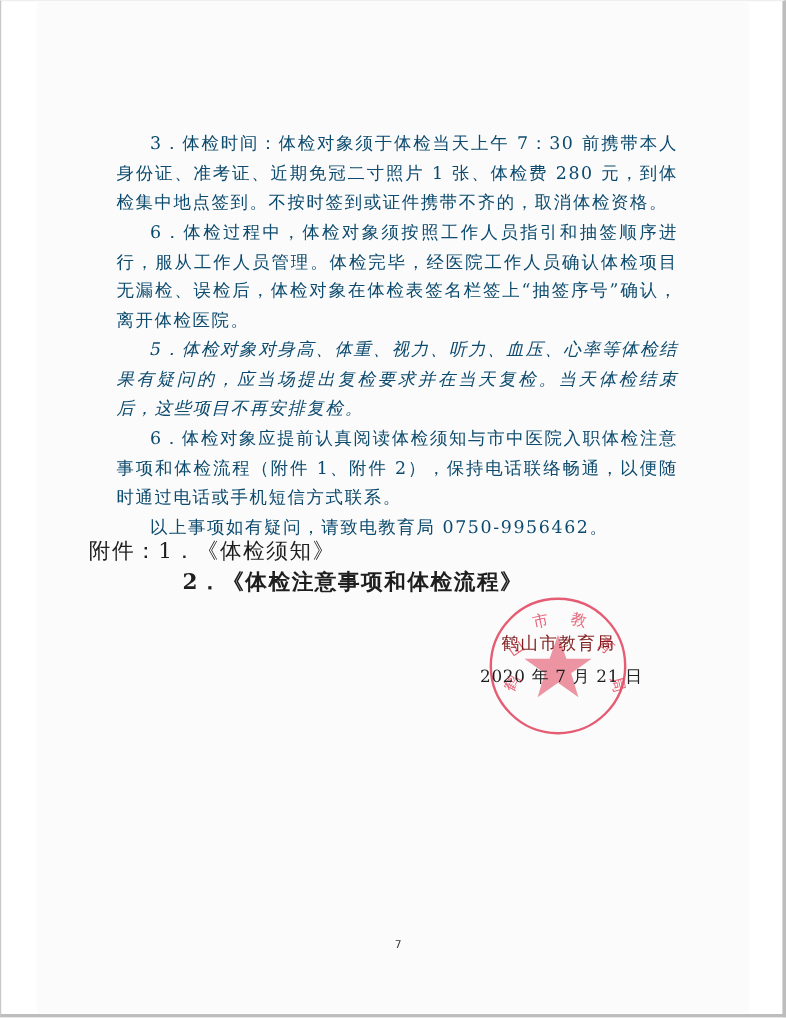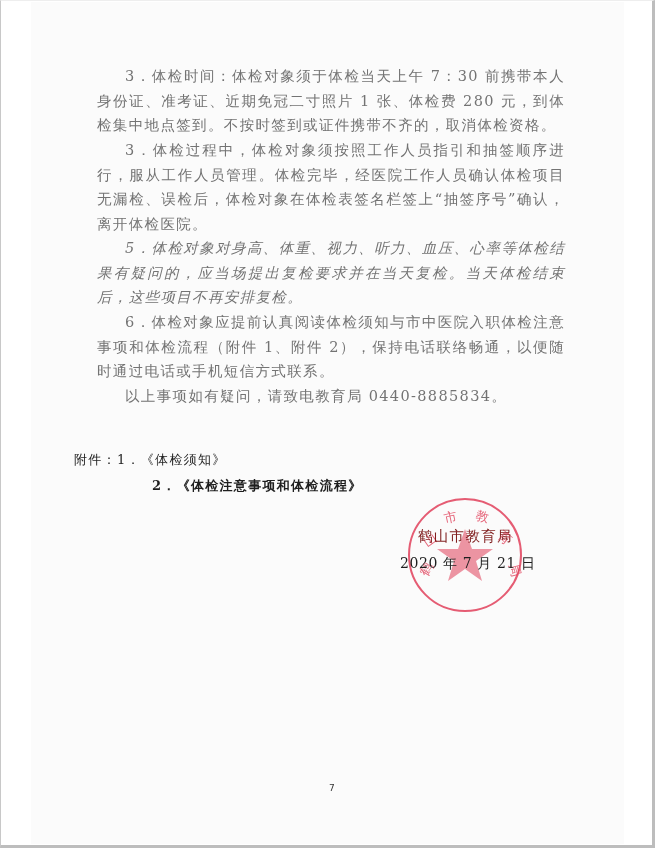--- a/index.html
+++ b/index.html
@@ -12,31 +12,31 @@
     border-left: 1px solid #c8c8c8; border-top: 1px solid #eeeeee;
     border-right: 3px solid #bdbdbd; border-bottom: 3px solid #bdbdbd;
     background: #ffffff;
   }
   .scan {
     position: absolute; left: 30px; top: 1px; width: 593px; height: 842px;
     background: #fbfbfb;
   }
   .para {
     position: absolute; left: 97px; width: 468px;
-    font-size: 14.5px; line-height: 24.5px; color: #737373;
-    letter-spacing: 1.35px; text-align: justify; text-align-last: left;
+    font-size: 14.5px; line-height: 24.5px; color: #0c4a6e;
+    letter-spacing: 1.35px; text-align: justify; text-align-last: left; margin-top: 44px;
   }
   .para .indent { display: inline-block; width: 28px; }
   .p3 { top: 64px; }
   .p4 { top: 138px; }
   .p5 { top: 236px; font-style: italic; }
   .p6 { top: 310px; }
   .p7 { top: 384px; }
   .att {
-    position: absolute; left: 74px; font-size: 13px; line-height: 24px; color: #1e1e1e; letter-spacing: 1.3px;
+    position: absolute; left: 74px; font-size: 18px; line-height: 24px; color: #1e1e1e; letter-spacing: 1.3px;
   }
   .att1 { top: 448px; }
   .att2 { top: 474px; left: 152px; font-weight: bold; }
   .sign {
     position: absolute; left: 418px; top: 527px; font-size: 14.5px; color: #7f1d1d; letter-spacing: 1.3px;
   }
   .date {
     position: absolute; left: 400px; top: 555px; font-size: 14px; color: #1e1e1e; letter-spacing: 0.6px;
   }
   .seal {
@@ -50,30 +50,30 @@
 <body>
 
 <div class="frame">
   <div class="scan"></div>
 </div>
 
 <div class="para p3">
   <span class="indent"></span><span>3．体检时间：体检对象须于体检当天上午 7：30 前携带本人身份证、准考证、近期免冠二寸照片 1 张、体检费 280 元，到体检集中地点签到。不按时签到或证件携带不齐的，取消体检资格。</span>
 </div>
 <div class="para p4">
-  <span class="indent"></span><span>3．体检过程中，体检对象须按照工作人员指引和抽签顺序进行，服从工作人员管理。体检完毕，经医院工作人员确认体检项目无漏检、误检后，体检对象在体检表签名栏签上“抽签序号”确认，离开体检医院。</span>
+  <span class="indent"></span><span>6．体检过程中，体检对象须按照工作人员指引和抽签顺序进行，服从工作人员管理。体检完毕，经医院工作人员确认体检项目无漏检、误检后，体检对象在体检表签名栏签上“抽签序号”确认，离开体检医院。</span>
 </div>
 <div class="para p5">
   <span class="indent"></span><span>5．体检对象对身高、体重、视力、听力、血压、心率等体检结果有疑问的，应当场提出复检要求并在当天复检。当天体检结束后，这些项目不再安排复检。</span>
 </div>
 <div class="para p6">
   <span class="indent"></span><span>6．体检对象应提前认真阅读体检须知与市中医院入职体检注意事项和体检流程（附件 1、附件 2），保持电话联络畅通，以便随时通过电话或手机短信方式联系。</span>
 </div>
 <div class="para p7">
-  <span class="indent"></span><span>以上事项如有疑问，请致电教育局 0440-8885834。</span>
+  <span class="indent"></span><span>以上事项如有疑问，请致电教育局 0750-9956462。</span>
 </div>
 
 <div class="att att1">
   <span>附件：</span><span>1．《体检须知》</span>
 </div>
 <div class="att att2">
   <span>2．《体检注意事项和体检流程》</span>
 </div>
 
 <svg class="seal" viewBox="0 0 120 120">

